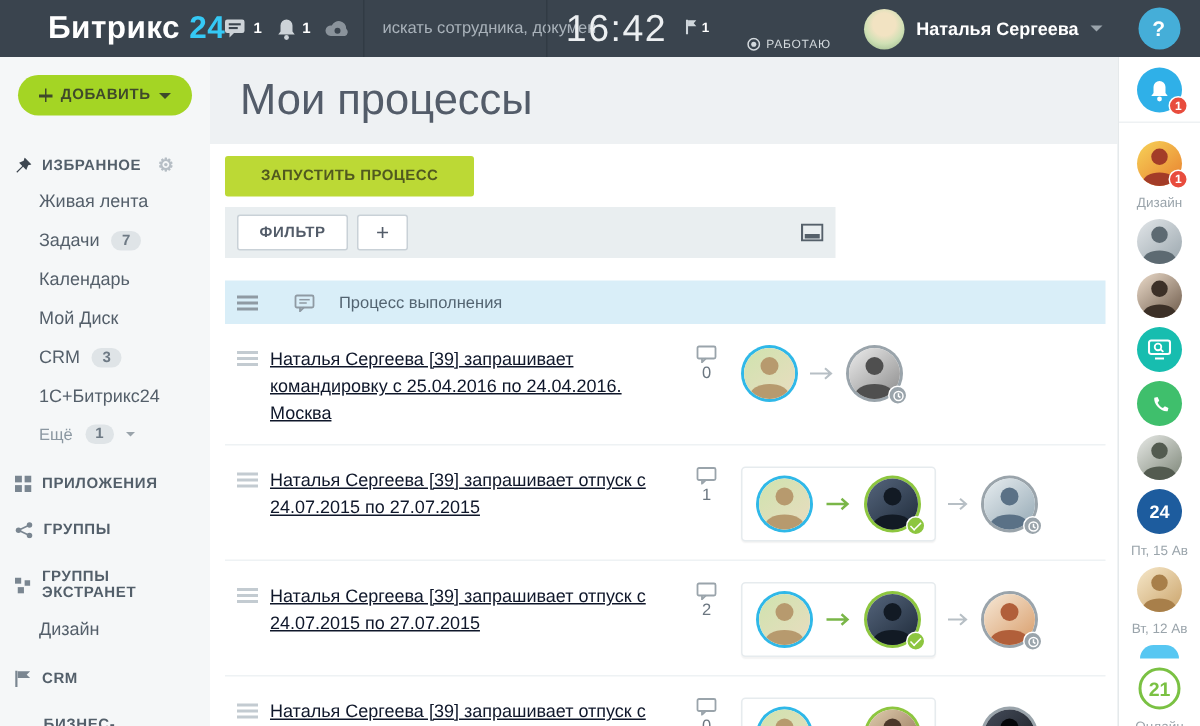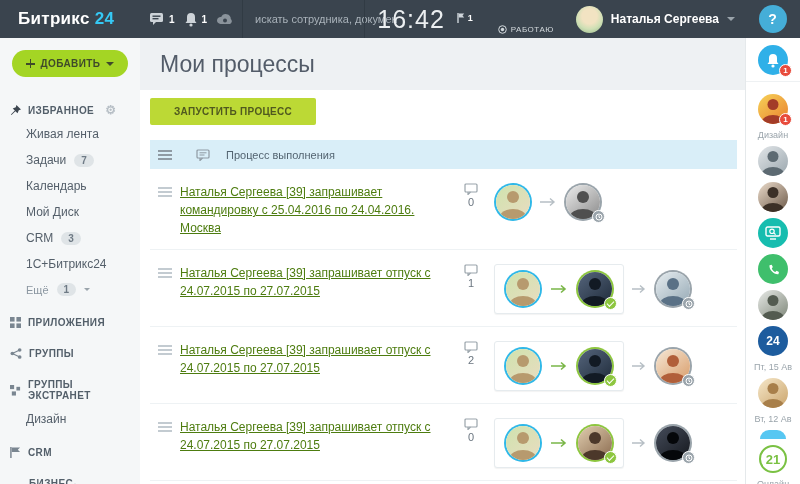--- a/index.html
+++ b/index.html
@@ -1,20 +1,20 @@
 <!DOCTYPE html>
 <html><head>
 <meta charset="utf-8">
 <style>
   * { margin:0; padding:0; box-sizing:border-box; }
   html,body { width:800px; height:484px; overflow:hidden; font-family:"Liberation Sans", sans-serif; background:#eef1f3; }
 
   
   .topbar { height:38px; background:#3a444e; display:flex; align-items:center; color:#fff; }
-  .tb-logo { width:140px; padding-left:18px; font-size:17px; font-weight:bold; letter-spacing:.3px; white-space:nowrap; }
+  .tb-logo { width:140px; padding-left:32px; font-size:21px; font-weight:bold; letter-spacing:.3px; white-space:nowrap; }
   .tb-logo .num { color:#35c9f5; font-weight:bold; }
   .tb-icons { width:102px; display:flex; align-items:center; justify-content:center; gap:9px; }
   .tb-count { font-size:10px; font-weight:bold; color:#fff; margin-left:-5px; }
   .tb-div { width:1px; height:38px; background:#313b44; }
   .tb-search { flex:1; display:flex; align-items:center; padding:0 12px; min-width:0; }
   .tb-search input { flex:1; background:transparent; border:none; outline:none; color:#cfd6db; font-size:11px; font-family:"Liberation Sans",sans-serif; }
   .tb-search input::placeholder { color:#a9b2ba; }
   .tb-time { display:flex; align-items:flex-end; gap:12px; padding:0 12px; }
   .tb-clock { font-size:25px; font-weight:300; color:#eceff1; letter-spacing:1px; }
   .tb-timecol { display:flex; flex-direction:column; gap:2px; }
@@ -41,21 +41,21 @@
   .add-caret { width:0;height:0;border-left:4px solid transparent;border-right:4px solid transparent;border-top:4px solid #3f4a2a; }
   .sb-section { display:flex; align-items:center; gap:7px; padding:5px 10px; font-size:10px; font-weight:bold; color:#535f6a; letter-spacing:.4px; margin-top:10px; }
   .sb-section svg { flex-shrink:0; }
   .sb-gear { color:#b6bec5; font-size:12px; margin-left:4px; line-height:1; }
   .sb-item { padding:6px 8px 6px 26px; font-size:12px; color:#545f6a; display:flex; align-items:center; gap:8px; cursor:pointer; white-space:nowrap; }
   .badge { background:#dfe4e7; color:#6e7a85; font-size:10px; font-weight:bold; border-radius:9px; padding:1px 7px; }
   .more-caret { width:0;height:0;border-left:3px solid transparent;border-right:3px solid transparent;border-top:3px solid #9aa4ab; }
 
   
   .main { flex:1; display:flex; flex-direction:column; min-width:0; }
-  .page-title { padding:13px 20px 12px 20px; font-size:23px; color:#535c69; }
+  .page-title { padding:13px 20px 12px 20px; font-size:29px; color:#535c69; }
   .panel { background:#fff; flex:1; padding:8px 8px 0 10px; }
   .start-btn { display:inline-block; background:#bcd935; color:#50591f; font-size:10px; font-weight:bold; letter-spacing:.3px; padding:8px 24px; border:none; border-radius:2px; cursor:pointer; }
   .toolbar { margin-top:7px; width:407px; height:34px; background:#e9eef0; display:flex; align-items:center; padding:0 8px; gap:6px; }
   .btn-white { background:#fff; border:1px solid #c9d1d7; border-radius:2px; height:24px; display:flex; align-items:center; justify-content:center; font-size:10px; font-weight:bold; color:#535c69; cursor:pointer; }
   .filter-btn { padding:0 14px; letter-spacing:.4px; }
   .plusfilter-btn { width:34px; font-size:15px; font-weight:normal; }
   .toolbar-spacer { flex:1; }
   .grid-ico { cursor:pointer; display:flex; }
 
   
@@ -63,21 +63,21 @@
   .trow { display:flex; align-items:flex-start; }
   .thead { background:#d9eef8; height:29px; align-items:center; margin-right:0; }
   .col-drag { width:30px; display:flex; justify-content:center; padding-top:0; }
   .col-doc { flex:1; padding-right:10px; min-width:0; }
   .col-com { width:46px; display:flex; flex-direction:column; align-items:center; gap:1px; }
   .col-proc { width:243px; }
   .thead .hd { font-size:11px; color:#536471; }
   .ham { width:14px; height:2px; background:#8f9aa3; box-shadow:0 -4px 0 #8f9aa3, 0 4px 0 #8f9aa3; margin:4px 0; }
   .row { padding:14px 0 12px 0; border-bottom:1px solid #eef2f4; }
   .row .ham { background:#c3cbd1; box-shadow:0 -4px 0 #c3cbd1, 0 4px 0 #c3cbd1; margin-top:8px; }
-  .doc-link { font-size:12px; color:#4d7c0f; text-decoration:underline; line-height:1.5; display:inline-block; max-width:330px; }
+  .doc-link { font-size:12px; color:#0f172a; text-decoration:underline; line-height:1.5; display:inline-block; max-width:330px; }
   .com-count { font-size:11px; color:#6b7680; }
   .proc-chain { display:flex; align-items:center; gap:7px; }
   .stage-box { display:flex; align-items:center; gap:8px; border:1px solid #e6ebee; border-radius:3px; background:#fff; box-shadow:0 1px 1px rgba(0,0,0,.05); padding:5px 9px; }
 
   
   .avwrap { position:relative; width:38px; height:38px; flex-shrink:0; }
   .av { position:absolute; inset:2px; border-radius:50%; overflow:hidden; }
   .ring-cyan { box-shadow:0 0 0 2px #2fb8e8; }
   .ring-green { box-shadow:0 0 0 2px #8dc63f; }
   .ring-gray { box-shadow:0 0 0 2px #9aa4ab; }
@@ -268,20 +268,31 @@
       <span>БИЗНЕС-ПРОЦЕССЫ</span>
     </div>
 
   </div>
 
   <div class="main">
     <div class="page-title">Мои процессы</div>
     <div class="panel">
       <button class="start-btn">ЗАПУСТИТЬ ПРОЦЕСС</button>
 
+      <div class="toolbar">
+        <div class="btn-white filter-btn">ФИЛЬТР</div>
+        <div class="btn-white plusfilter-btn">+</div>
+        <div class="toolbar-spacer"></div>
+        <span class="grid-ico">
+          <svg width="15" height="12" viewBox="0 0 15 12">
+              <rect x="0.7" y="0.7" width="13.6" height="10.6" fill="none" stroke="#55606a" stroke-width="1.4"></rect>
+              <rect x="2.5" y="7" width="10" height="3" fill="#55606a"></rect>
+            </svg>
+        </span>
+      </div>
 
       <div class="tbl">
 
         <div class="trow thead">
           <div class="col-drag">
               <span class="ham"></span>
             </div>
           <div class="col-com">
             <svg width="14" height="12" viewBox="0 0 14 12">
                 <rect x="1" y="1" width="12" height="8" rx="1" fill="none" stroke="#8f9aa3" stroke-width="1.2"></rect>

